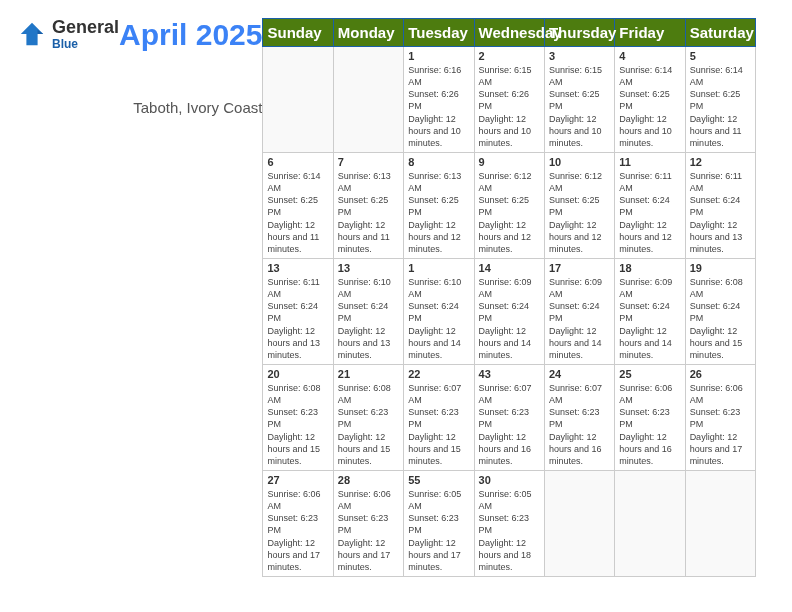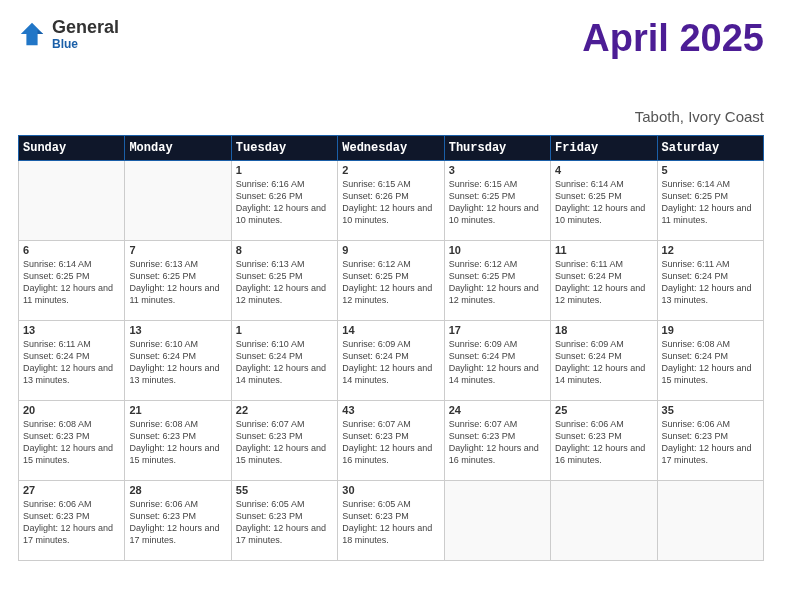--- a/index.html
+++ b/index.html
@@ -6,23 +6,22 @@
     body {
       font-family: Arial, sans-serif;
       background: #fff;
       width: 792px;
       height: 612px;
       overflow: hidden;
     }
     .page {
       width: 792px;
       height: 456px;
-      padding: 18px 28px 10px 18px;
+      padding: 18px 36px 10px 18px;
       display: flex;
-      flex-direction: column;
     }
     .header {
       display: flex;
       justify-content: space-between;
       align-items: flex-start;
       margin-bottom: 10px;
     }
     .logo {
       display: flex;
       align-items: center;
@@ -45,46 +44,44 @@
     }
     .logo-icon {
       width: 28px;
       height: 28px;
       margin-right: 2px;
     }
     .title-block {
       text-align: right;
     }
     .month-title {
-      font-size: 38px;
-      font-weight: bold;
-      color: #4c1d95;
+      font-size: 30px;
+      font-weight: bold;
+      color: #3b82f6;
       line-height: 1.1;
-      margin-left: 28px;
     }
     .location-title {
       font-size: 15px;
       color: #555;
       margin-top: 48px;
     }
     .calendar {
       flex: 1;
       border-collapse: collapse;
       width: 100%;
       table-layout: fixed;
     }
     .calendar thead th {
-      background-color: #0f172a;
+      background-color: #4d7c0f;
       color: #fff;
-      font-size: 12px;
+      font-size: 15px;
       font-weight: bold;
       padding: 5px 4px;
       text-align: left;
       border: 1px solid #1a5fa8;
-      font-family: Liberation Mono, monospace;
     }
     .calendar tbody td {
       border: 1px solid #ccc;
       vertical-align: top;
       padding: 3px 4px;
       font-size: 9.5px;
       color: #333;
       height: 80px;
     }
     .day-number {
@@ -290,21 +287,21 @@
 Sunset: 6:23 PM
 Daylight: 12 hours and 16 minutes.</div>
           </td>
           <td>
             <span class="day-number">25</span>
             <div class="day-info" style="white-space: pre-line;">Sunrise: 6:06 AM
 Sunset: 6:23 PM
 Daylight: 12 hours and 16 minutes.</div>
           </td>
           <td>
-            <span class="day-number">35</span>
+            <span class="day-number">26</span>
             <div class="day-info" style="white-space: pre-line;">Sunrise: 6:06 AM
 Sunset: 6:23 PM
 Daylight: 12 hours and 17 minutes.</div>
           </td>
         </tr>
         <tr>
           <td>
             <span class="day-number">27</span>
             <div class="day-info" style="white-space: pre-line;">Sunrise: 6:06 AM
 Sunset: 6:23 PM

